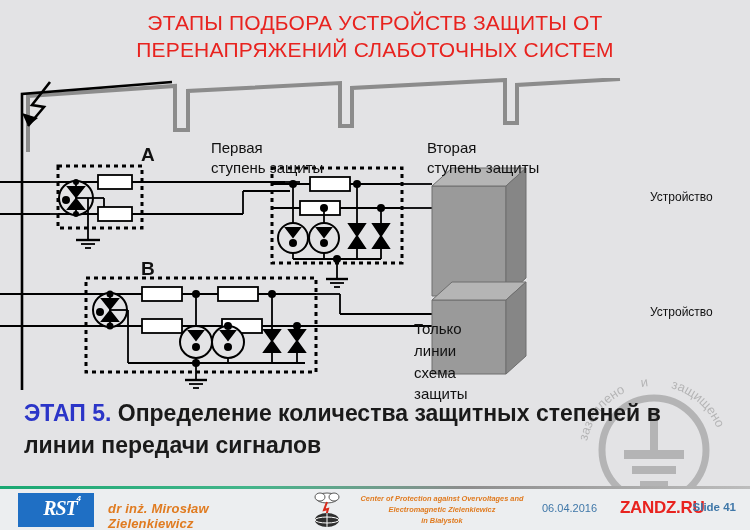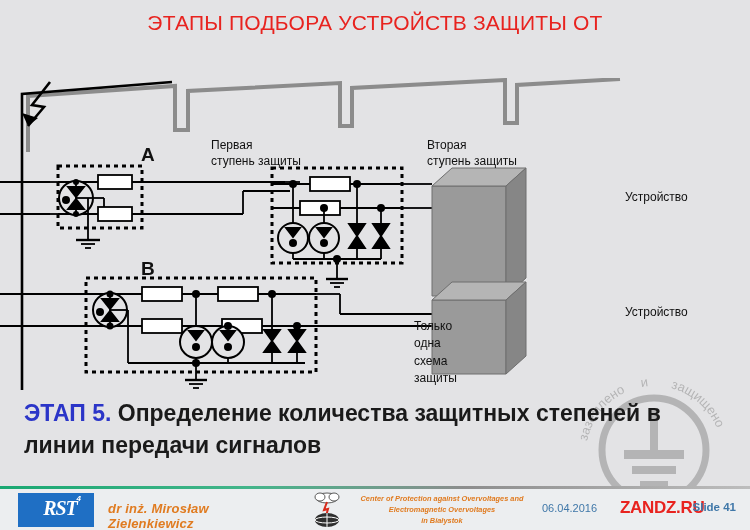--- a/index.html
+++ b/index.html
@@ -75,30 +75,31 @@
     position:absolute;left:620px;top:12px;color:#e8231f;font-size:17px;
     font-weight:bold;letter-spacing:-.3px;
   }
   .fslide{
     position:absolute;right:14px;top:15px;color:#3f77a8;font-size:11.5px;
     font-weight:bold;
   }
   
   .rowletter{position:absolute;font-size:19px;font-weight:bold;color:#111;}
   
-  .cap{position:absolute;font-size:12px;color:#111;line-height:1.3;}
-  .cap.dev{font-size:12px;}
+  .cap{position:absolute;font-size:15px;color:#111;line-height:1.3;}
+  .cap.dev{font-size:12px;margin-left:25px;}
 </style>
 </head>
 <body>
 
 <div id="slide">
 
   <div class="title">
     <span>ЭТАПЫ ПОДБОРА УСТРОЙСТВ ЗАЩИТЫ ОТ</span>
+    <span>ПЕРЕНАПРЯЖЕНИЙ СЛАБОТОЧНЫХ СИСТЕМ</span>
   </div>
 
   <svg class="watermark" viewBox="0 0 172 172">
     <defs>
       <path id="arcpath" d="M 18 92 A 68 68 0 0 1 154 92"></path>
     </defs>
     <circle cx="86" cy="88" r="52" fill="none" stroke="#8f8f8f" stroke-width="7"></circle>
     <rect x="82" y="46" width="8" height="44" fill="#8f8f8f"></rect>
     <rect x="56" y="88" width="60" height="9" fill="#8f8f8f"></rect>
     <rect x="64" y="104" width="44" height="8" fill="#8f8f8f"></rect>
@@ -301,21 +302,21 @@
   <div class="cap" style="left:427px;top:138px;">
     <div>Вторая</div>
     <div>ступень защиты</div>
   </div>
 
   <div class="cap dev" style="left:625px;top:190px;">Устройство</div>
   <div class="cap dev" style="left:625px;top:305px;">Устройство</div>
 
   <div class="cap" style="left:414px;top:318px;line-height:1.45;">
     <div>Только</div>
-    <div>одна</div>
+    <div>линии</div>
     <div>схема</div>
     <div>защиты</div>
   </div>
 
   <div class="headline">
     <span class="step">ЭТАП 5.</span><span> Определение количества защитных степеней в линии передачи сигналов</span>
   </div>
 
   <div class="footer">
     <div class="rule"></div>
@@ -332,21 +333,21 @@
       <ellipse cx="15" cy="7" rx="5" ry="4" fill="#ffffff" stroke="#5a5a5a" stroke-width="1"></ellipse>
       <ellipse cx="29" cy="7" rx="5" ry="4" fill="#ffffff" stroke="#5a5a5a" stroke-width="1"></ellipse>
       <path d="M 22 12 L 19 20 L 23 19 L 21 26" fill="none" stroke="#d92b1c" stroke-width="2"></path>
       <ellipse cx="22" cy="30" rx="12" ry="7" fill="#2e2e2e"></ellipse>
       <ellipse cx="22" cy="30" rx="12" ry="3" fill="none" stroke="#ffffff" stroke-width="1"></ellipse>
       <line x1="22" y1="23" x2="22" y2="37" stroke="#ffffff" stroke-width="1"></line>
     </svg>
 
     <div class="center-name">
       <div>Center of Protection against Overvoltages and</div>
-      <div>Electromagnetic Overvoltages</div>
+      <div>Electromagnetic Zielenkiewicz</div>
       <div>in Białystok</div>
     </div>
 
     <div class="fdate">06.04.2016</div>
     <div class="fbrand">ZANDZ.RU</div>
     <div class="fslide">Slide 41</div>
   </div>
 
 </div>
 

